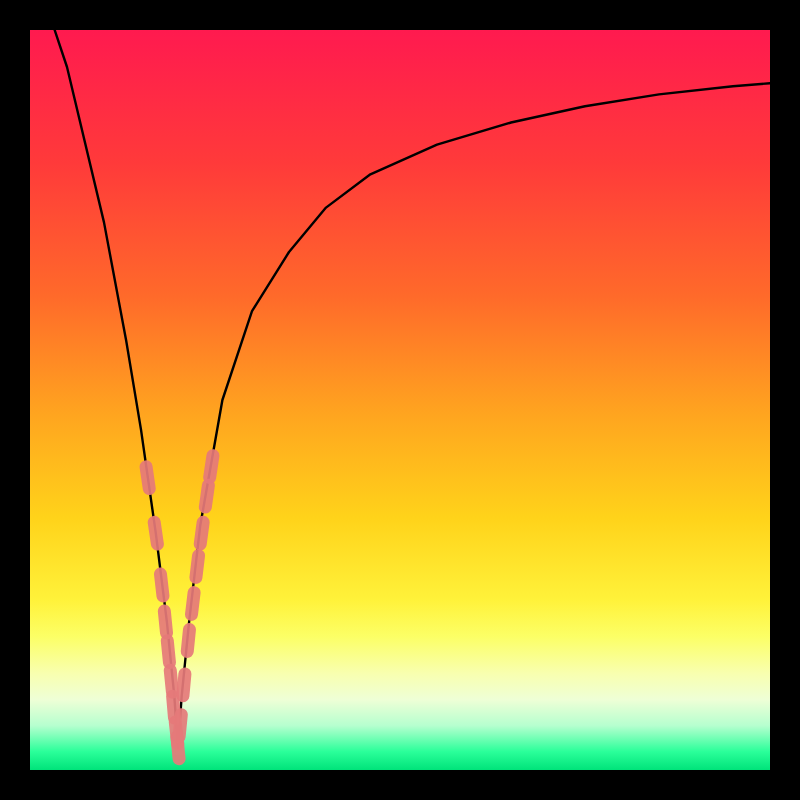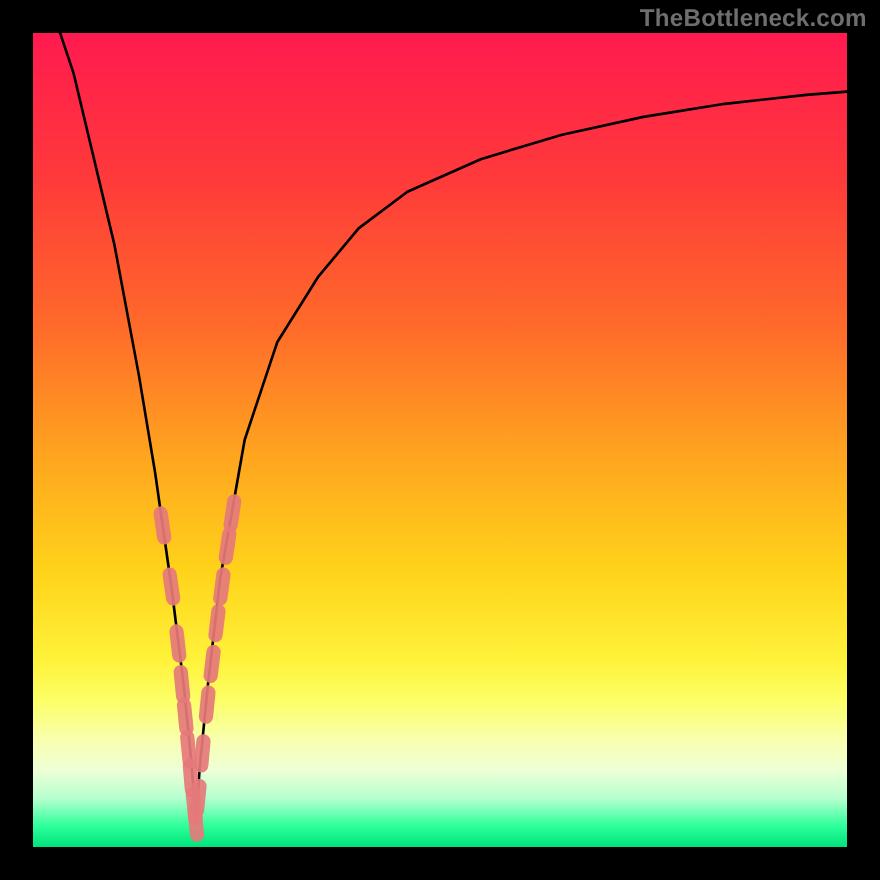--- a/index.html
+++ b/index.html
@@ -95,14 +95,13 @@
           <line x1="157.27" y1="621.45" x2="159.45" y2="599.55" stroke="#e67a7a" stroke-width="13" stroke-linecap="round" opacity="0.92"></line>
           <line x1="161.49" y1="584.42" x2="164.11" y2="562.58" stroke="#e67a7a" stroke-width="13" stroke-linecap="round" opacity="0.92"></line>
           <line x1="165.93" y1="547.42" x2="168.55" y2="525.58" stroke="#e67a7a" stroke-width="13" stroke-linecap="round" opacity="0.92"></line>
           <line x1="170.23" y1="514.10" x2="173.13" y2="492.30" stroke="#e67a7a" stroke-width="13" stroke-linecap="round" opacity="0.92"></line>
           <line x1="175.33" y1="477.09" x2="178.39" y2="455.31" stroke="#e67a7a" stroke-width="13" stroke-linecap="round" opacity="0.92"></line>
           <line x1="179.67" y1="447.48" x2="182.93" y2="425.72" stroke="#e67a7a" stroke-width="13" stroke-linecap="round" opacity="0.92"></line>
         </g>
     </svg>
   </div>
 
-  <div class="watermark">TheBottleneck.com</div>
 </div>
 
 </body></html>

